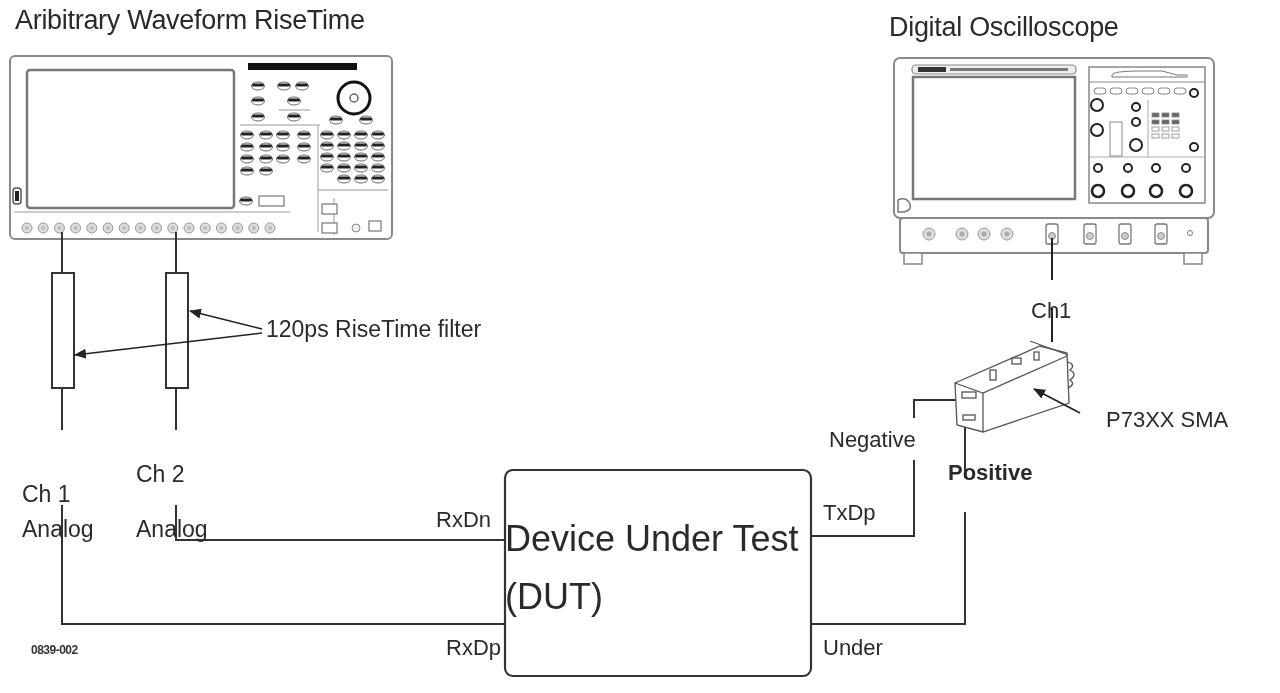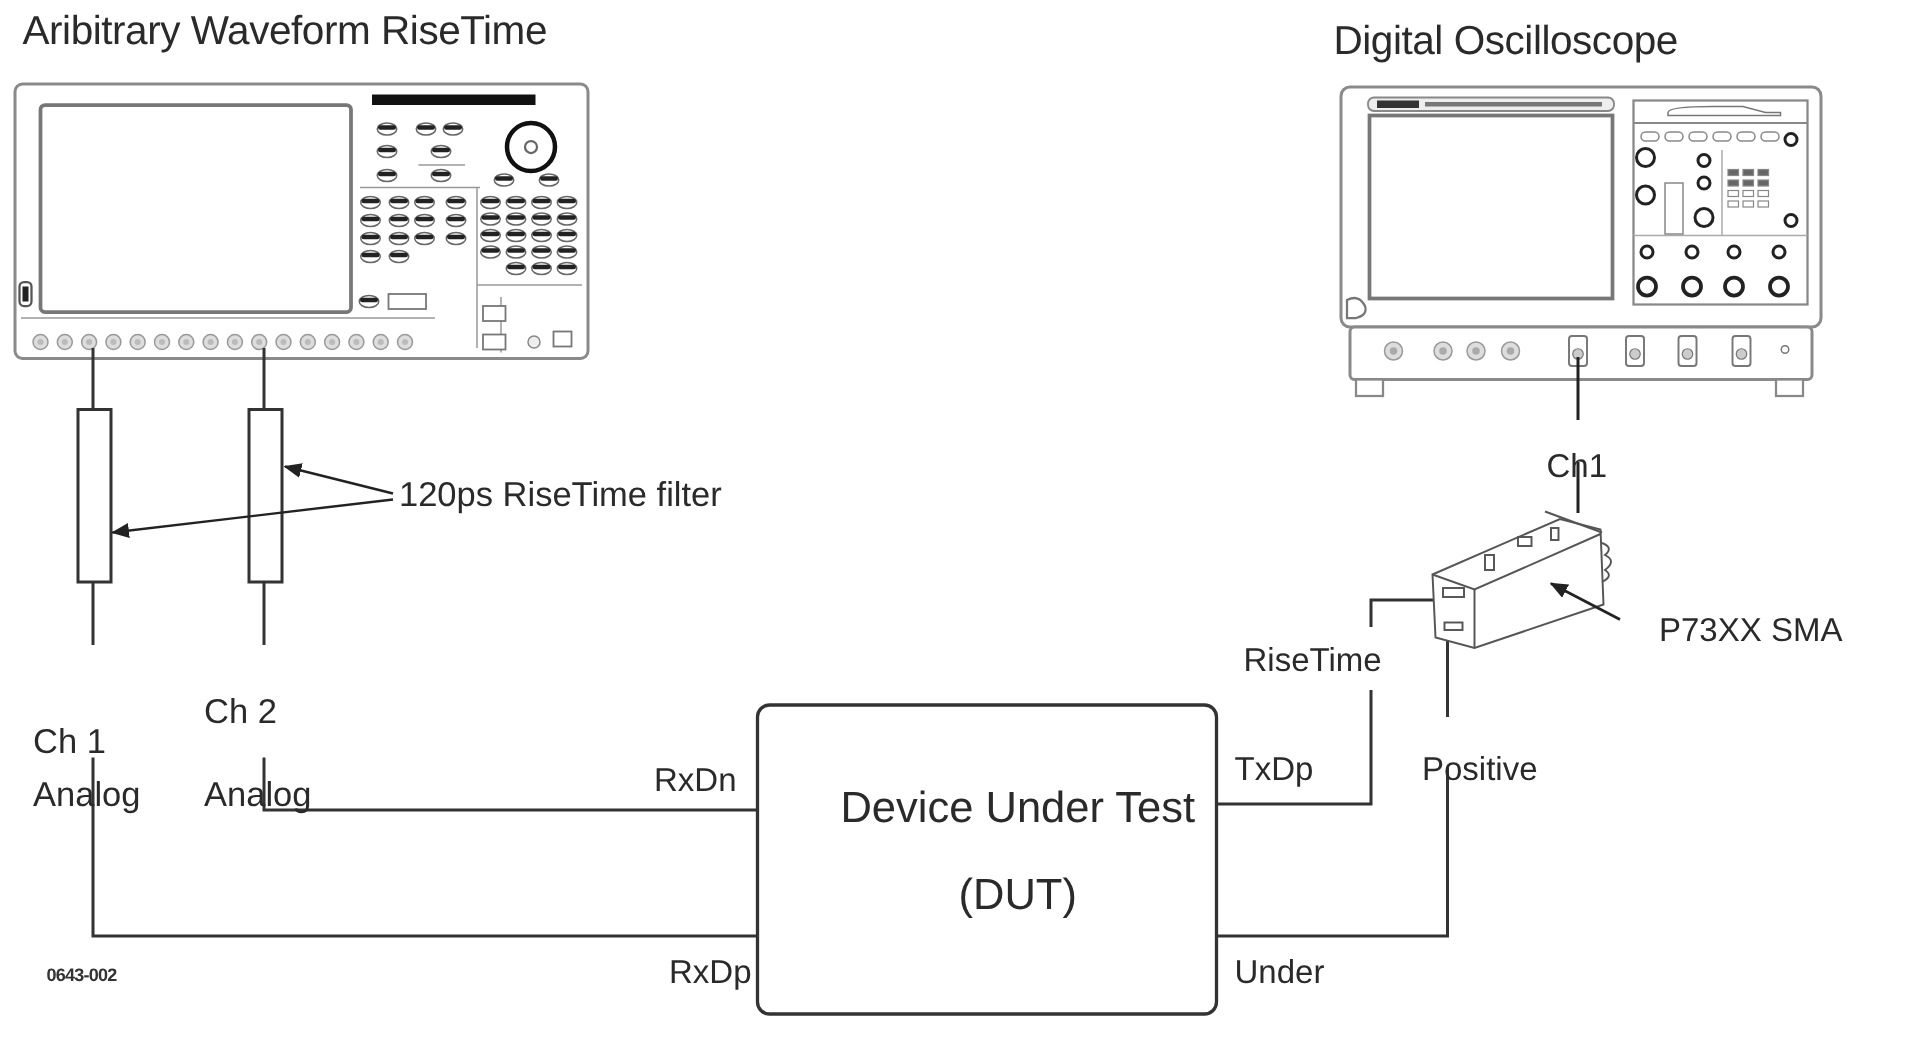--- a/index.html
+++ b/index.html
@@ -3,21 +3,21 @@
 <meta charset="utf-8">
 <style>
   html, body { margin: 0; padding: 0; background: #ffffff; }
   body { width: 1280px; height: 693px; position: relative; overflow: hidden;
          font-family: "Liberation Sans", sans-serif; color: #222; }
   svg#diagram { position: absolute; left: 0; top: 0; width: 1280px; height: 693px; }
   .lbl { position: absolute; white-space: nowrap; color: #2a2a2a; }
   .title { font-size: 27px; letter-spacing: -0.3px; }
   .med { font-size: 23px; }
   .small { font-size: 22px; }
-  .dut { font-size: 29px; text-align: center; line-height: 44px; width: 347px; }
+  .dut { font-size: 36px; line-height: 44px; width: 347px; }
   .code { font-size: 12px; font-weight: bold; color: #333; letter-spacing: -0.5px; }
   .center { text-align: left; margin-top: 48px; }
 </style>
 </head>
 <body>
 
 <svg id="diagram" viewBox="0 0 1280 693" xmlns="http://www.w3.org/2000/svg">
   <defs>
     <marker id="arrow" markerWidth="12" markerHeight="10" refX="11" refY="5" orient="auto" markerUnits="userSpaceOnUse">
       <path d="M0,0 L12,5 L0,10 Z" fill="#222"></path>
@@ -300,18 +300,18 @@
 <div class="lbl med center" style="left:136px; top:468px; width:80px;">Analog</div>
 
 <div class="lbl small" style="left:436px; top:507px;">RxDn</div>
 <div class="lbl small" style="left:436px; top:635px;margin-left:10px;">RxDp</div>
 <div class="lbl small" style="left:823px; top:500px;">TxDp</div>
 <div class="lbl small" style="left:823px; top:635px;">Under</div>
 
 <div class="lbl dut" style="left:505px; top:517px;">Device Under Test</div>
 <div class="lbl dut" style="left:505px; top:575px;">(DUT)</div>
 
-<div class="lbl code" style="left:31px; top:643px;">0643-002</div>
+<div class="lbl code" style="left:31px; top:643px;">0839-002</div>
 
 <div class="lbl small" style="left:1031px; top:298px;">Ch1</div>
-<div class="lbl small" style="left:829px; top:427px;">RiseTime</div>
-<div class="lbl small" style="left:948px; top:500px;">Positive</div>
+<div class="lbl small" style="left:829px; top:427px;">Negative</div>
+<div class="lbl small" style="left:948px; top:460px;font-weight:bold;">Positive</div>
 <div class="lbl small" style="left:1106px; top:407px;">P73XX SMA</div>
 
 </body></html>

